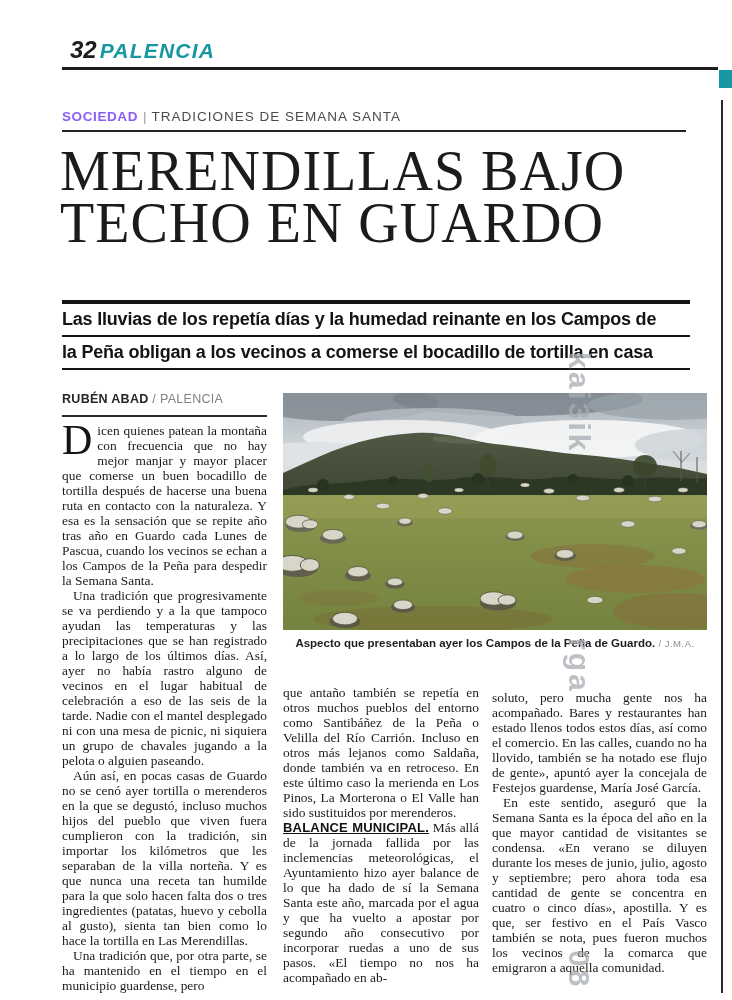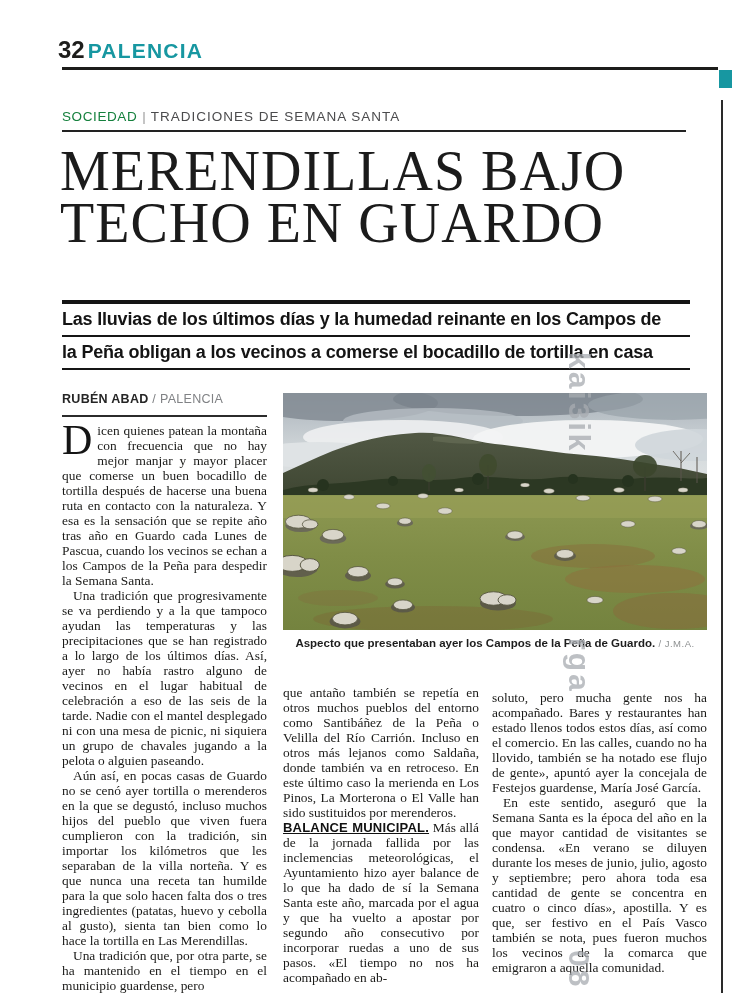--- a/index.html
+++ b/index.html
@@ -1,29 +1,29 @@
 <!DOCTYPE html>
 <html><head>
 <meta charset="utf-8">
 <style>
   html,body{margin:0;padding:0;}
   body{
     width:732px;height:1000px;position:relative;background:#ffffff;
     font-family:"Liberation Sans",sans-serif;overflow:hidden;color:#1a1a18;
   }
   
-  .masthead{position:absolute;left:58px;top:36px;white-space:nowrap;}
+  .masthead{position:absolute;left:70px;top:36px;white-space:nowrap;font-style:italic;}
   .page-num{font-weight:700;font-size:24px;color:#1d1d1b;letter-spacing:0;}
   .section-name{font-weight:700;font-size:21px;color:#1797a1;letter-spacing:1.2px;margin-left:3px;}
   .masthead-rule{position:absolute;left:62px;top:67px;width:656px;height:3px;background:#1d1d1b;}
   .corner-square{position:absolute;left:719px;top:70px;width:13px;height:18px;background:#1797a1;}
   .edge-rule{position:absolute;left:721px;top:100px;width:2px;height:893px;background:#2a2a2a;}
   
   .kicker{position:absolute;left:62px;top:109px;font-size:13.5px;white-space:nowrap;}
-  .kicker-cat{color:#15803d;font-weight:400;letter-spacing:.6px;}
+  .kicker-cat{color:#8b5cf6;font-weight:700;letter-spacing:.6px;}
   .kicker-sep{color:#9a9a9a;font-weight:400;margin:0 5px;}
   .kicker-topic{color:#4b4b4d;font-weight:400;letter-spacing:1px;}
   .kicker-rule{position:absolute;left:62px;top:130px;width:624px;height:2px;background:#222;}
   
   .headline{
     position:absolute;left:60px;top:145px;width:648px;
     font-family:"Liberation Serif",serif;font-weight:400;
     font-size:56px;line-height:52px;color:#1b1b1b;letter-spacing:1px;
   }
   
@@ -79,21 +79,21 @@
 <div class="edge-rule"></div>
 
 <div class="kicker">
   <span class="kicker-cat">SOCIEDAD</span><span class="kicker-sep">|</span><span class="kicker-topic">TRADICIONES DE SEMANA SANTA</span>
 </div>
 <div class="kicker-rule"></div>
 
 <h1 class="headline" style="margin:0;">MERENDILLAS BAJO TECHO EN GUARDO</h1>
 
 <div class="standfirst">
-  <div class="standfirst-line">Las lluvias de los últimos días y la humedad reinante en los Campos de</div>
+  <div class="standfirst-line">Las lluvias de los repetía días y la humedad reinante en los Campos de</div>
   <div class="standfirst-line">la Peña obligan a los vecinos a comerse el bocadillo de tortilla en casa</div>
 </div>
 
 <div class="byline">
   <span class="byline-author">RUBÉN ABAD</span>
   <span class="byline-sep">/</span>
   <span class="byline-loc">PALENCIA</span>
 </div>
 
 <div class="photo">

